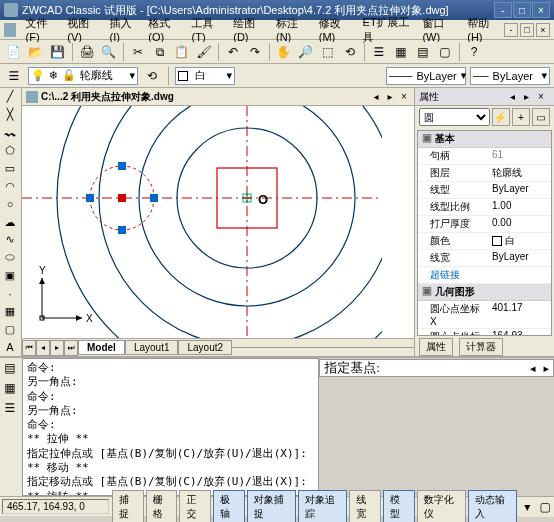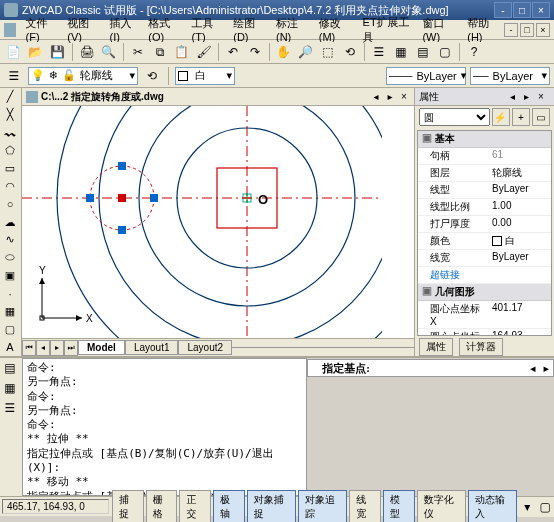--- a/index.html
+++ b/index.html
@@ -49,21 +49,21 @@
 .proppanel .row { display: flex; border-bottom: 1px solid #eee; }
 .proppanel .row .k { width: 70px; padding: 1px 4px 1px 12px; }
 .proppanel .row .v { flex: 1; padding: 1px 4px; }
 .proppanel .ptabs { height: 18px; display: flex; padding: 0 4px; gap: 6px; }
 .proppanel .ptabs span { padding: 1px 6px; border: 1px solid #999; background: #ece9d8; cursor: pointer; }
 .cmdarea { height: 140px; display: flex; border-top: 2px solid #aca899; }
 .cmdleft { width: 22px; background: #ece9d8; display: flex; flex-direction: column; }
 .cmdleft .tbtn { width: 20px; height: 20px; }
 .cmdtext { flex: 1; background: #fff; font-family: SimSun, monospace; font-size: 11px; padding: 2px 4px; overflow: auto; line-height: 1.3; border: 1px solid #999; }
 .cmdinput { height: 18px; display: flex; align-items: center; background: #fff; border: 1px solid #999; margin-top: 1px; }
-.cmdinput .lbl { padding: 0 14px; font-family: SimSun; font-size: 11px; font-weight: bold; }
+.cmdinput .lbl { padding: 0 4px; font-family: SimSun; font-size: 13px; }
 .cmdinput input { flex: 1; border: none; outline: none; font-size: 11px; }
 .statusbar { height: 20px; background: #ece9d8; display: flex; align-items: center; border-top: 1px solid #aca899; font-size: 10px; }
 .statusbar .coords { width: 120px; border: 1px inset #ccc; padding: 1px 4px; margin: 16px 2px; }
 .statusbar .sbtn { padding: 2px 6px; border: 1px solid #999; margin: 0 1px; cursor: pointer; background: #ece9d8; }
 .statusbar .sbtn.on { background: #d4e4f4; border-color: #4a6fa5; }
 .colorbox { width: 10px; height: 10px; display: inline-block; margin-right: 3px; vertical-align: middle; }
 </style>
 </head>
 <body>
 
@@ -170,21 +170,21 @@
     <div class="tbtn">▣</div>
     <div class="tbtn">·</div>
     <div class="tbtn">▦</div>
     <div class="tbtn">▢</div>
     <div class="tbtn">A</div>
   </div>
 
   <div class="drawingwrap">
     <div class="tabhdr">
       <div class="icon"></div>
-      <b>C:\...2  指定旋转角度或.dwg</b>
+      <b>C:\...2  利用夹点拉伸对象.dwg</b>
       <div class="nav">
         <div>◂</div>
         <div>▸</div>
         <div>×</div>
       </div>
     </div>
     <div class="canvas">
       <svg width="360" height="232" viewBox="0 0 360 232">
 
         <line x1="0" y1="92" x2="360" y2="92" stroke="#c00" stroke-width="1" stroke-dasharray="10 4 2 4"></line>

